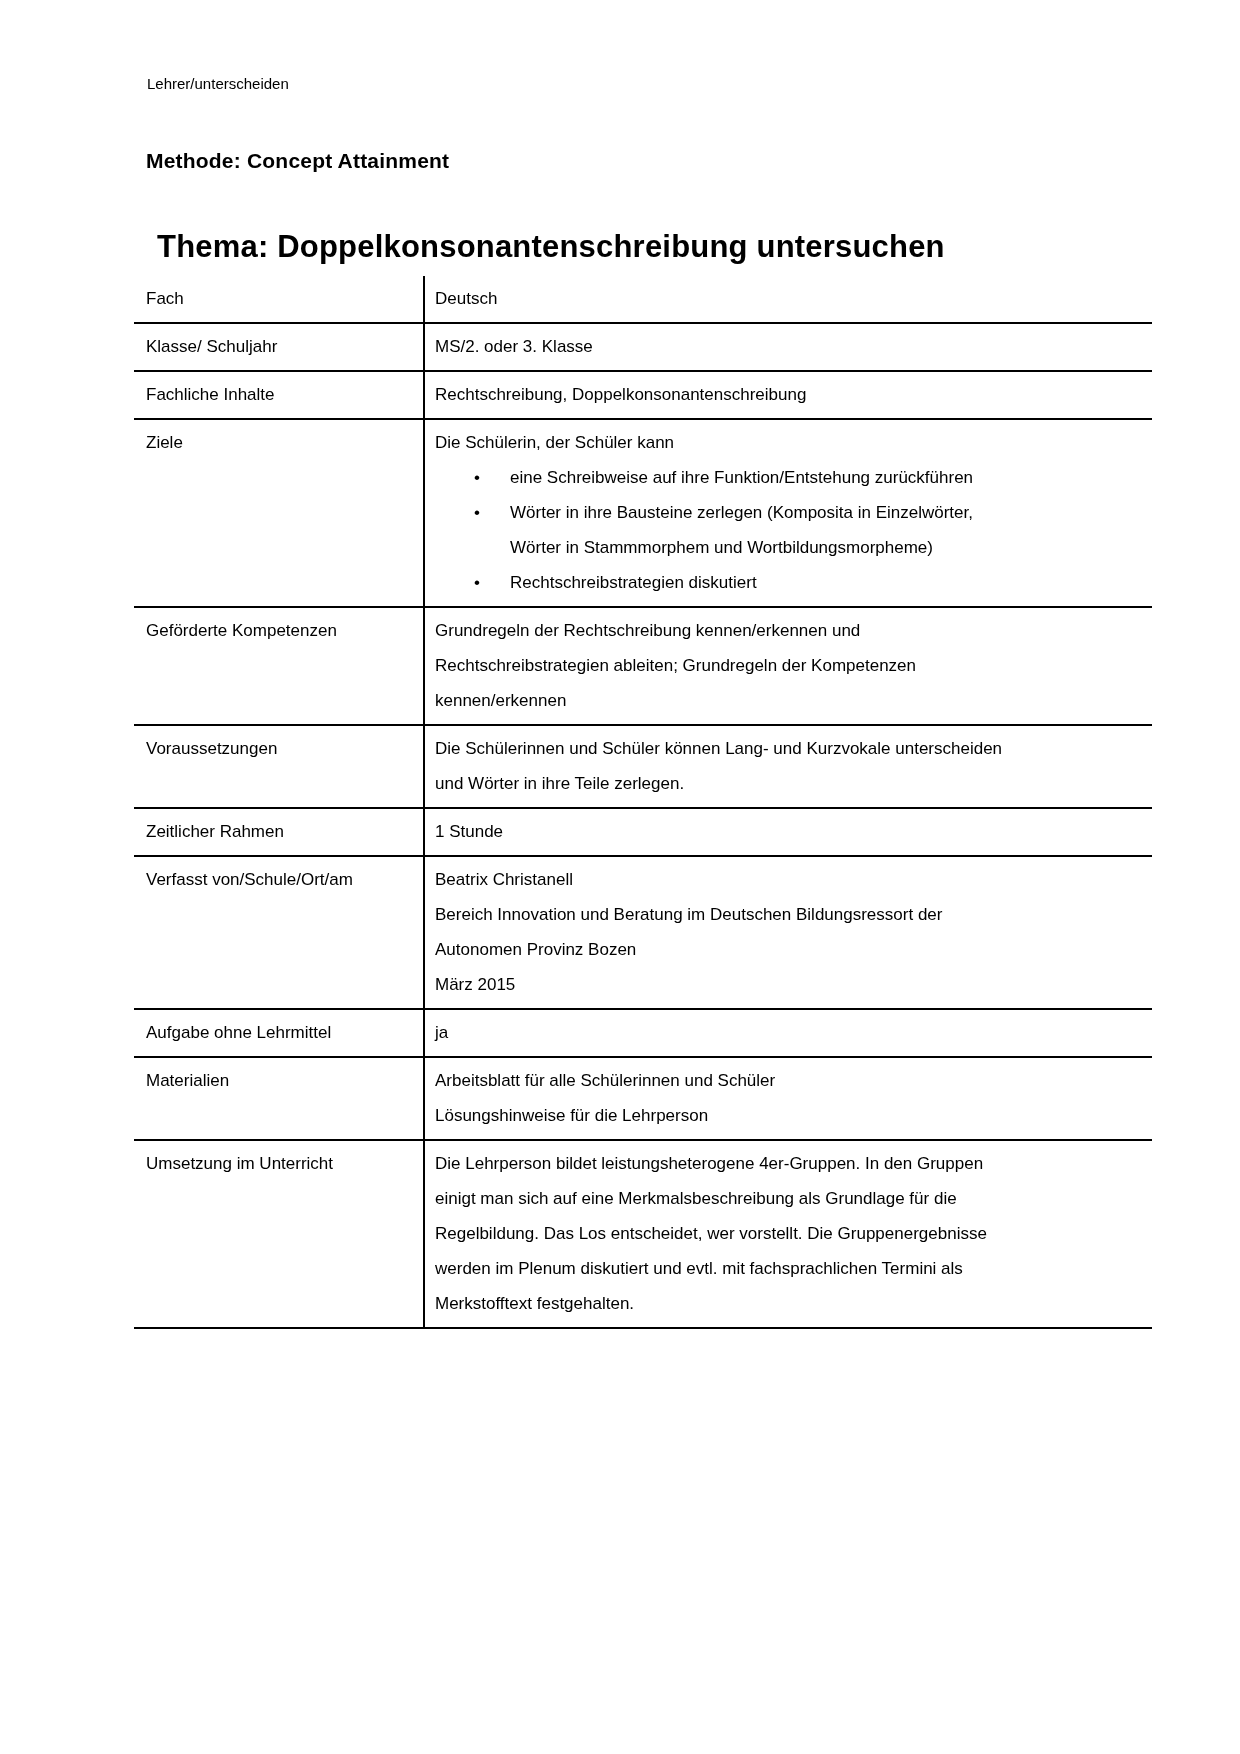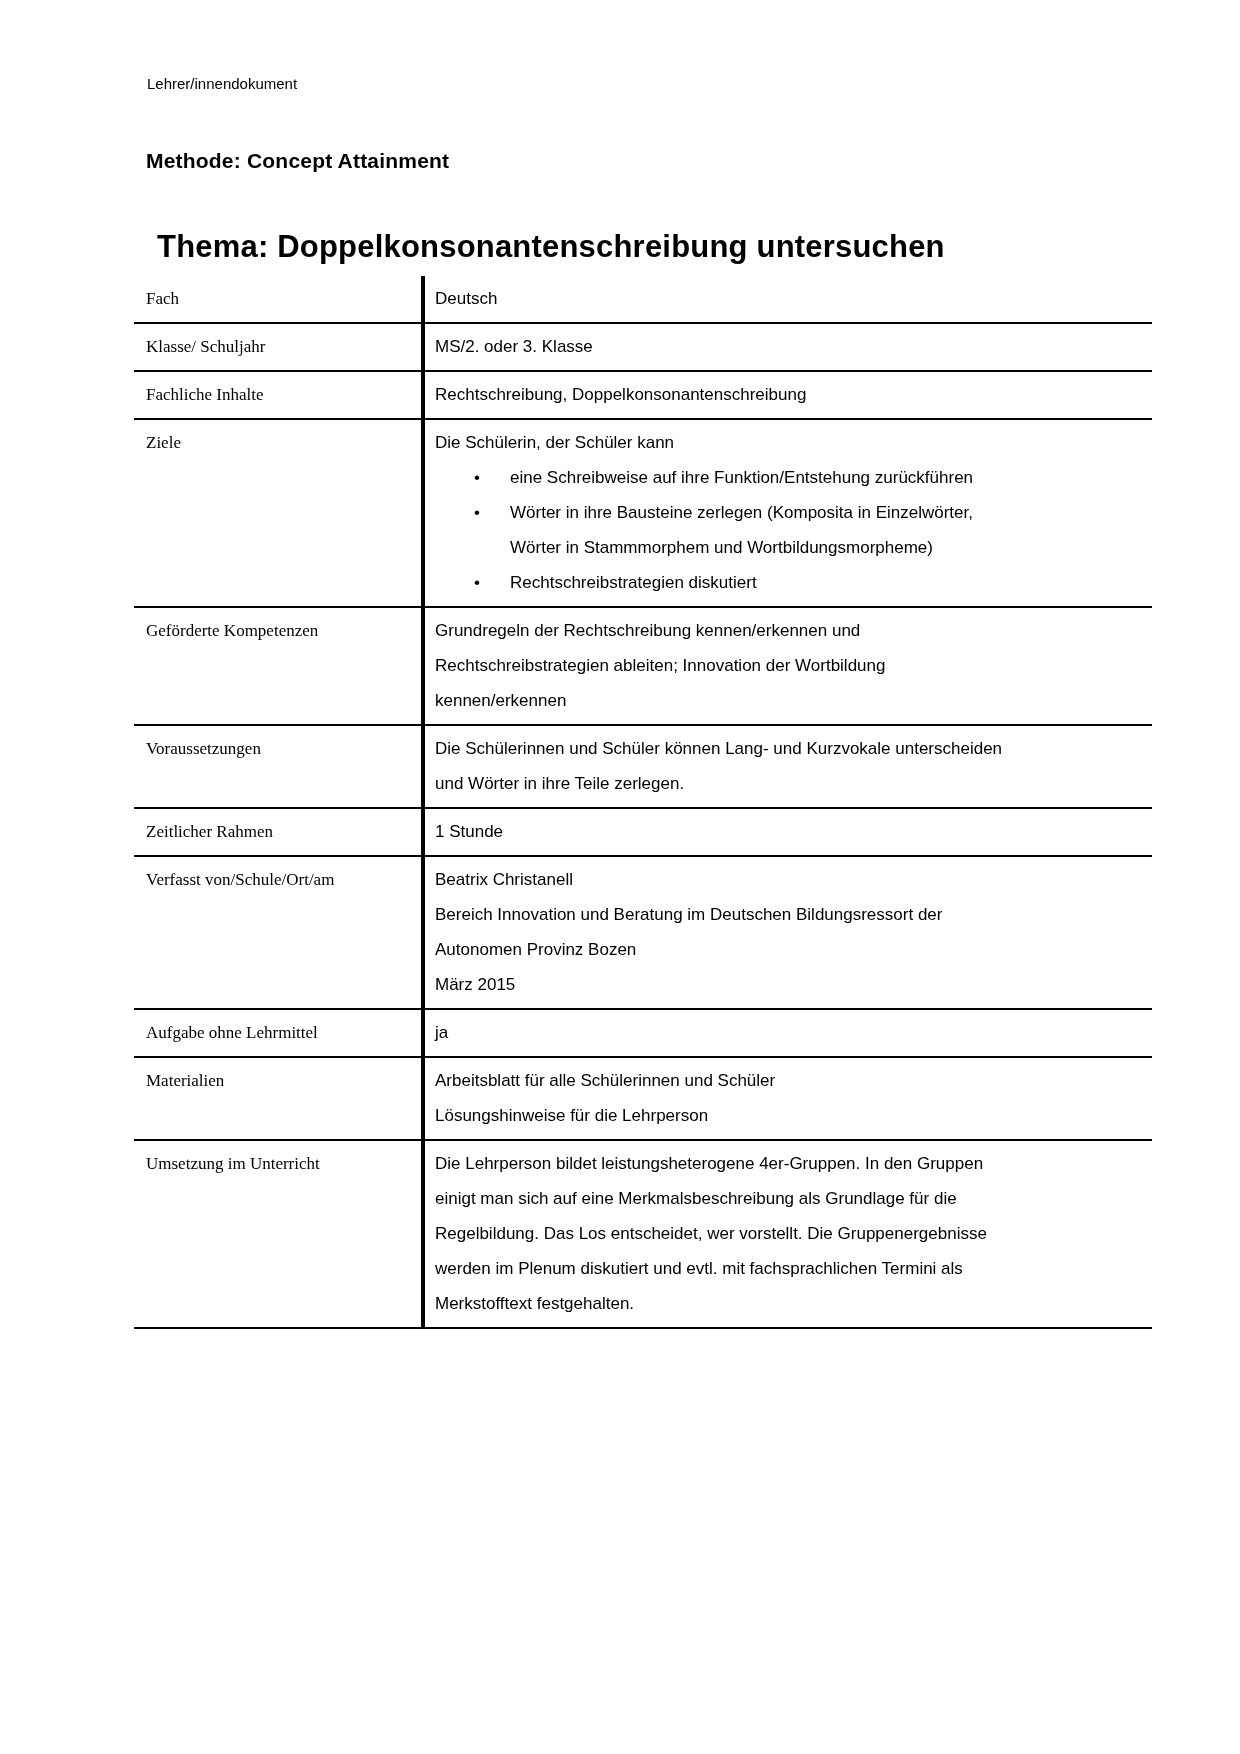--- a/index.html
+++ b/index.html
@@ -51,24 +51,23 @@
   .cell {
     font-size: 17px;
     line-height: 35px;
     padding-top: 5px;
     padding-bottom: 6px;
     box-sizing: border-box;
   }
   .cell.label {
     flex: 0 0 291px;
     width: 291px;
-    border-right: 4px solid #000000;
+    border-right: 2px solid #000000;
     padding-left: 12px;
     padding-right: 3px;
-    font-family: Liberation Serif, serif;
   }
   .cell.value {
     flex: 1 1 auto;
     padding-left: 10px;
     padding-right: 8px;
   }
   .vline { white-space: nowrap; }
   ul.bullets {
     list-style: none;
     margin: 0;
@@ -84,21 +83,21 @@
     left: 2px;
     top: 0;
     line-height: 35px;
     font-size: 17px;
   }
 </style>
 </head>
 <body>
 
 <div class="page">
-  <div class="doc-note">Lehrer/innendokument</div>
+  <div class="doc-note">Lehrer/unterscheiden</div>
   <h2 class="methode">Methode: Concept Attainment</h2>
   <h1 class="thema">Thema: Doppelkonsonantenschreibung untersuchen</h1>
   <div class="info-table" id="info-table">
   <div class="row">
     <div class="cell label">Fach</div>
     <div class="cell value">
           <div class="vline">Deutsch</div>
         </div>
   </div>
 
@@ -132,21 +131,21 @@
               <div class="vline">Rechtschreibstrategien diskutiert</div>
             </li>
           </ul>
         </div>
   </div>
 
   <div class="row">
     <div class="cell label">Geförderte Kompetenzen</div>
     <div class="cell value">
           <div class="vline">Grundregeln der Rechtschreibung kennen/erkennen und</div>
-          <div class="vline">Rechtschreibstrategien ableiten; Innovation der Wortbildung</div>
+          <div class="vline">Rechtschreibstrategien ableiten; Grundregeln der Kompetenzen</div>
           <div class="vline">kennen/erkennen</div>
         </div>
   </div>
 
   <div class="row">
     <div class="cell label">Voraussetzungen</div>
     <div class="cell value">
           <div class="vline">Die Schülerinnen und Schüler können Lang- und Kurzvokale unterscheiden</div>
           <div class="vline">und Wörter in ihre Teile zerlegen.</div>
         </div>

